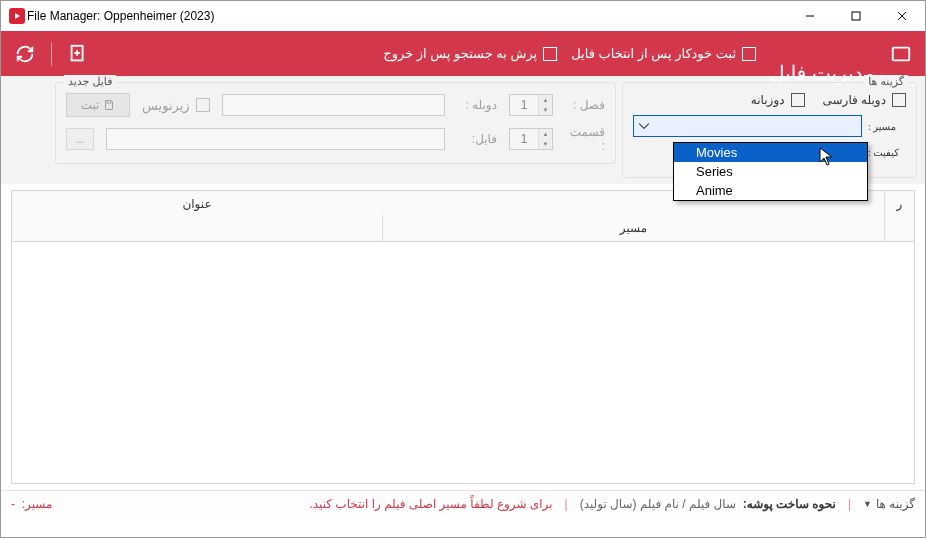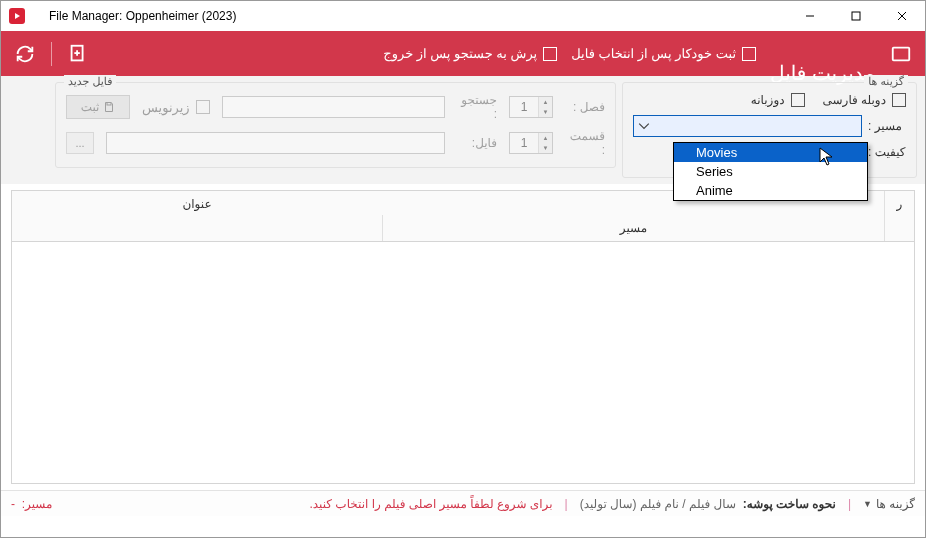--- a/index.html
+++ b/index.html
@@ -1,20 +1,20 @@
 <!DOCTYPE html>
 <html><head>
 <meta charset="utf-8">
 <style>
   * { box-sizing: border-box; margin: 0; padding: 0; font-family: "Segoe UI", Tahoma, sans-serif; }
   body { width: 926px; height: 538px; background: #fff; border: 1px solid #999; position: relative; overflow: hidden; }
 
   
   .titlebar { height: 30px; display: flex; align-items: center; justify-content: space-between; padding: 0 0 0 8px; background: #fff; }
-  .titlebar-left { display: flex; align-items: center; gap: 24px; }
+  .titlebar-left { display: flex; align-items: center; gap: 2px; }
   .app-icon { width:16px; height:16px; background:#d92336; border-radius:3px; display:flex; align-items:center; justify-content:center; }
   .app-icon svg { width:10px; height:10px; fill:#fff; }
   .title-text { font-size: 12px; color:#000; }
   .win-buttons { display:flex; }
   .win-btn { width:46px; height:30px; display:flex; align-items:center; justify-content:center; }
   .win-btn svg { width:10px; height:10px; stroke:#000; stroke-width:1; fill:none; }
 
   
   .toolbar { height:45px; background:#d2374b; display:flex; align-items:center; justify-content:space-between; padding:0 12px; color:#fff; direction: rtl; }
   .tb-right { display:flex; align-items:center; gap:14px; }
@@ -32,21 +32,21 @@
 
   .groupbox { border:1px solid #e1e1e1; border-radius:3px; padding:10px 10px; position:relative; }
   .gb-legend { position:absolute; top:-8px; right:8px; font-size:11px; background:#f3f3f3; padding:0 4px; color:#555; }
   .gb-legend-left { right:auto; left:8px; }
 
   .opt-checks { display:flex; gap:18px; justify-content:flex-start; margin-bottom:8px; }
   .opt-checks .chk { color:#333; font-size:12px; }
   .opt-checks .chkbx { border:1px solid #555; }
 
   .form-row { display:flex; align-items:center; gap:6px; margin:4px 0; }
-  .lbl { font-size:12px; color:#333; width:38px; text-align:left; direction:rtl; }
+  .lbl { font-size:10px; color:#333; width:38px; text-align:left; direction:rtl;font-family:Liberation Serif, serif; }
   .combo { flex:1; height:22px; background:#e8f0fe; border:1px solid #7a7a7a; position:relative; }
   .combo-arrow { position:absolute; left:4px; top:4px; }
   .combo-hl { border:1px solid #0a5fbb; }
 
   
   .newfile-zone .groupbox { color:#a0a0a0; }
   .nf-lbl { font-size:12px; width:40px; text-align:right; color:#a0a0a0;}
   .spinner { width:44px; height:22px; border:1px solid #ccc; background:#f5f5f5; display:flex; }
   .spinner-val { flex:1; font-size:12px; text-align:center; line-height:20px; color:#888; }
   .spinner-btns { width:14px; display:flex; flex-direction:column; }
@@ -198,21 +198,21 @@
 
       <div style="display:flex; gap:12px; align-items:center;">
         <span class="nf-lbl">فصل :</span>
         <div class="spinner">
           <div class="spinner-btns">
               <div>▲</div>
               <div>▼</div>
             </div>
           <div class="spinner-val">1</div>
         </div>
-        <span class="nf-lbl">جستجو :</span>
+        <span class="nf-lbl">دوبله :</span>
         <div class="txtin"></div>
         <label class="chk chk-dis" style="color:#a0a0a0;">
             <span class="chkbx"></span>
             <span>زیرنویس</span>
           </label>
         <div class="btn-dis">
           <svg width="12" height="12" viewBox="0 0 24 24" fill="none" stroke="#a0a0a0" stroke-width="2">
               <path d="M5 3h11l3 3v15H5z"></path>
               <rect x="8" y="3" width="8" height="5"></rect>
             </svg>

